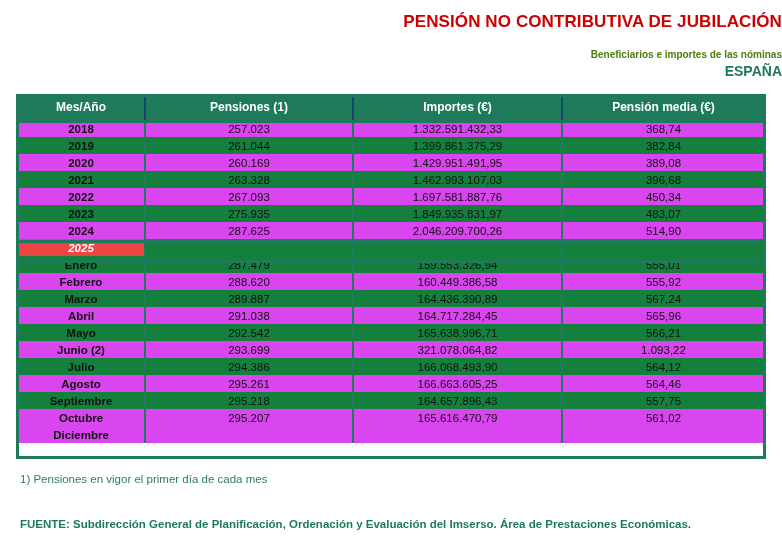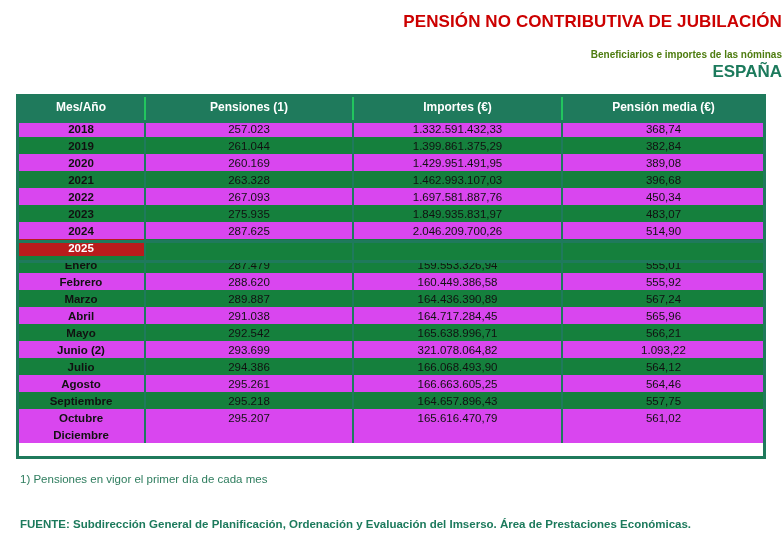--- a/index.html
+++ b/index.html
@@ -40,21 +40,21 @@
   }
   .subtitle {
     color: #4d7c0f;
     font-size: 10px;
     font-weight: bold;
     line-height: 16px;
     margin: 0;
   }
   .subtitle-country {
     color: #1c7a5c;
-    font-size: 17px;
+    font-size: 14px;
     font-weight: bold;
     line-height: 17px;
     margin: 0;
   }
 
   
   .table-wrap {
     position: absolute;
     left: 18px;
     top: 94px;
@@ -73,21 +73,21 @@
 
   thead th {
     background: #1f7a5c;
     color: #ffffff;
     font-size: 12px;
     font-weight: bold;
     height: 26px;
     text-align: center;
     vertical-align: middle;
     padding: 0;
-    border-right: 2px solid #22c55e;
+    border-right: 2px solid #0c4a6e;
   }
   thead th:last-child { border-right: none; }
 
   tbody td {
     height: 17px;
     padding: 0 6px;
     vertical-align: middle;
     font-size: 11.5px;
     border-right: 2px solid #1f7a5c;
   }
@@ -104,23 +104,24 @@
   td.cell-num {
     text-align: center;
     color: #111111;
   }
 
   
   tr.group-row td {
     background: #ffffff;
   }
   tr.group-row td.cell-mes {
-    background: #b91c1c;
+    background: #ef4444;
     color: #ffffff;
     font-weight: bold;
+    font-style: italic;
   }
 
   
   .table-frame {
     position: absolute;
     left: 18px;
     top: 94px;
     width: 746px;
     height: 0;
   }

